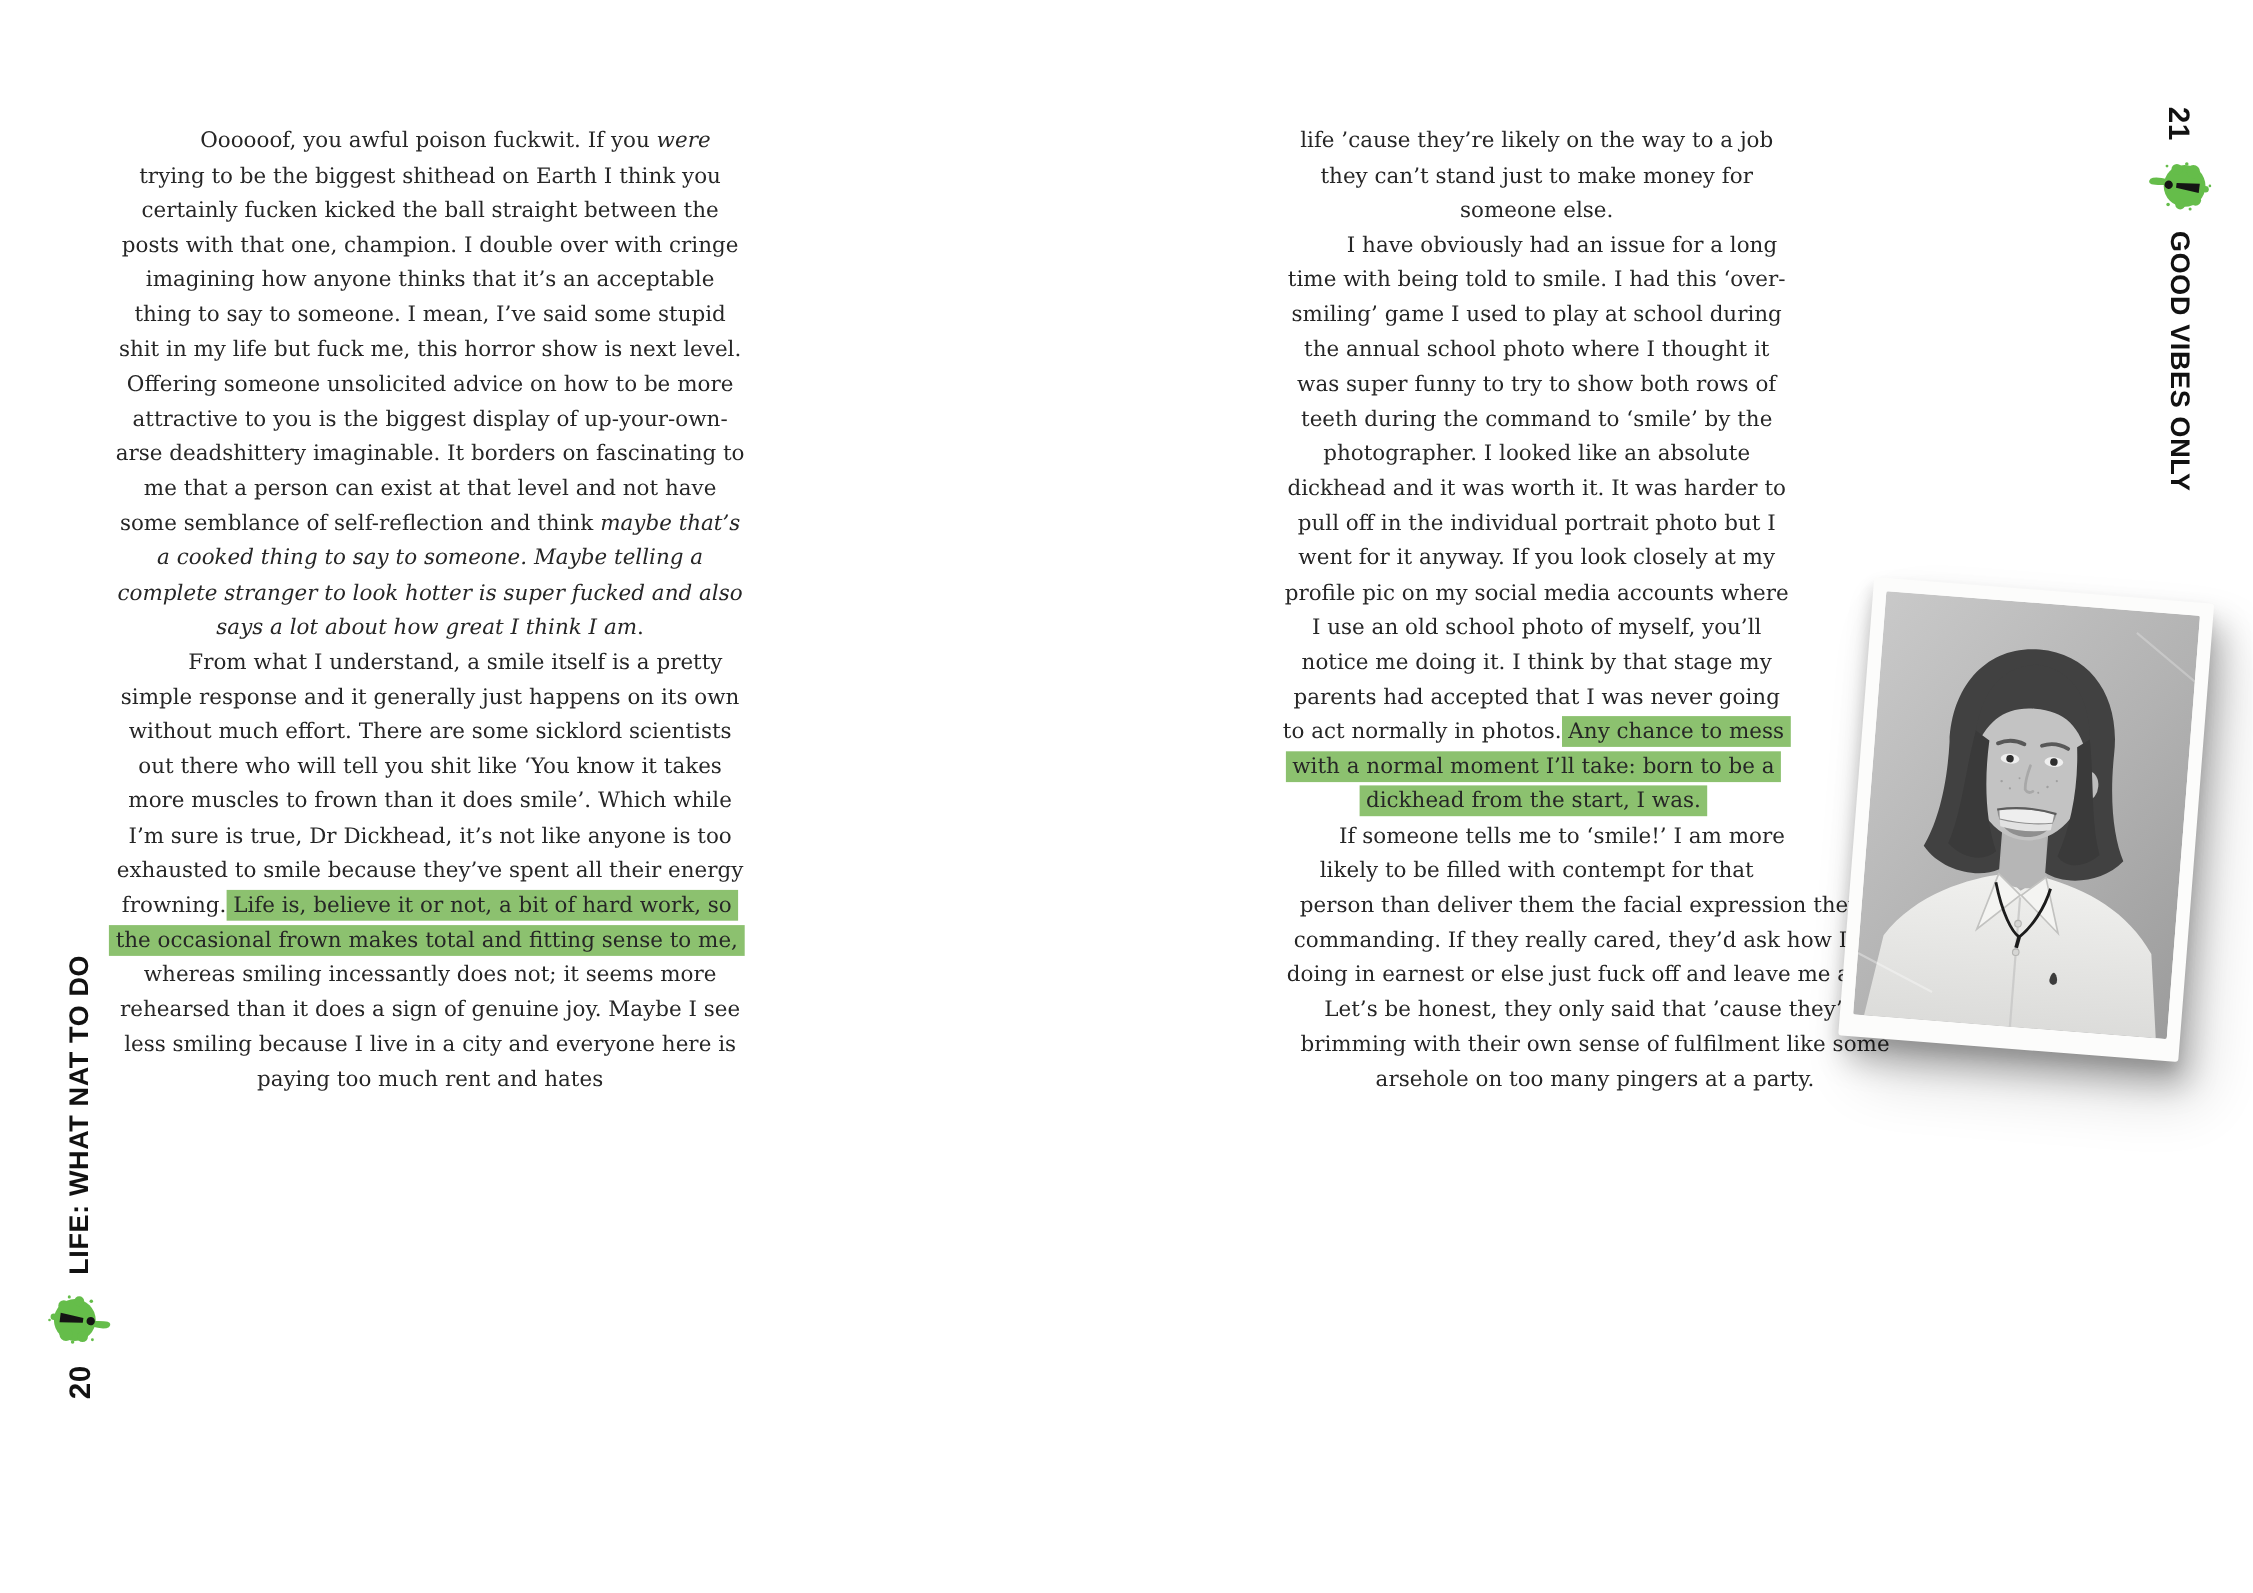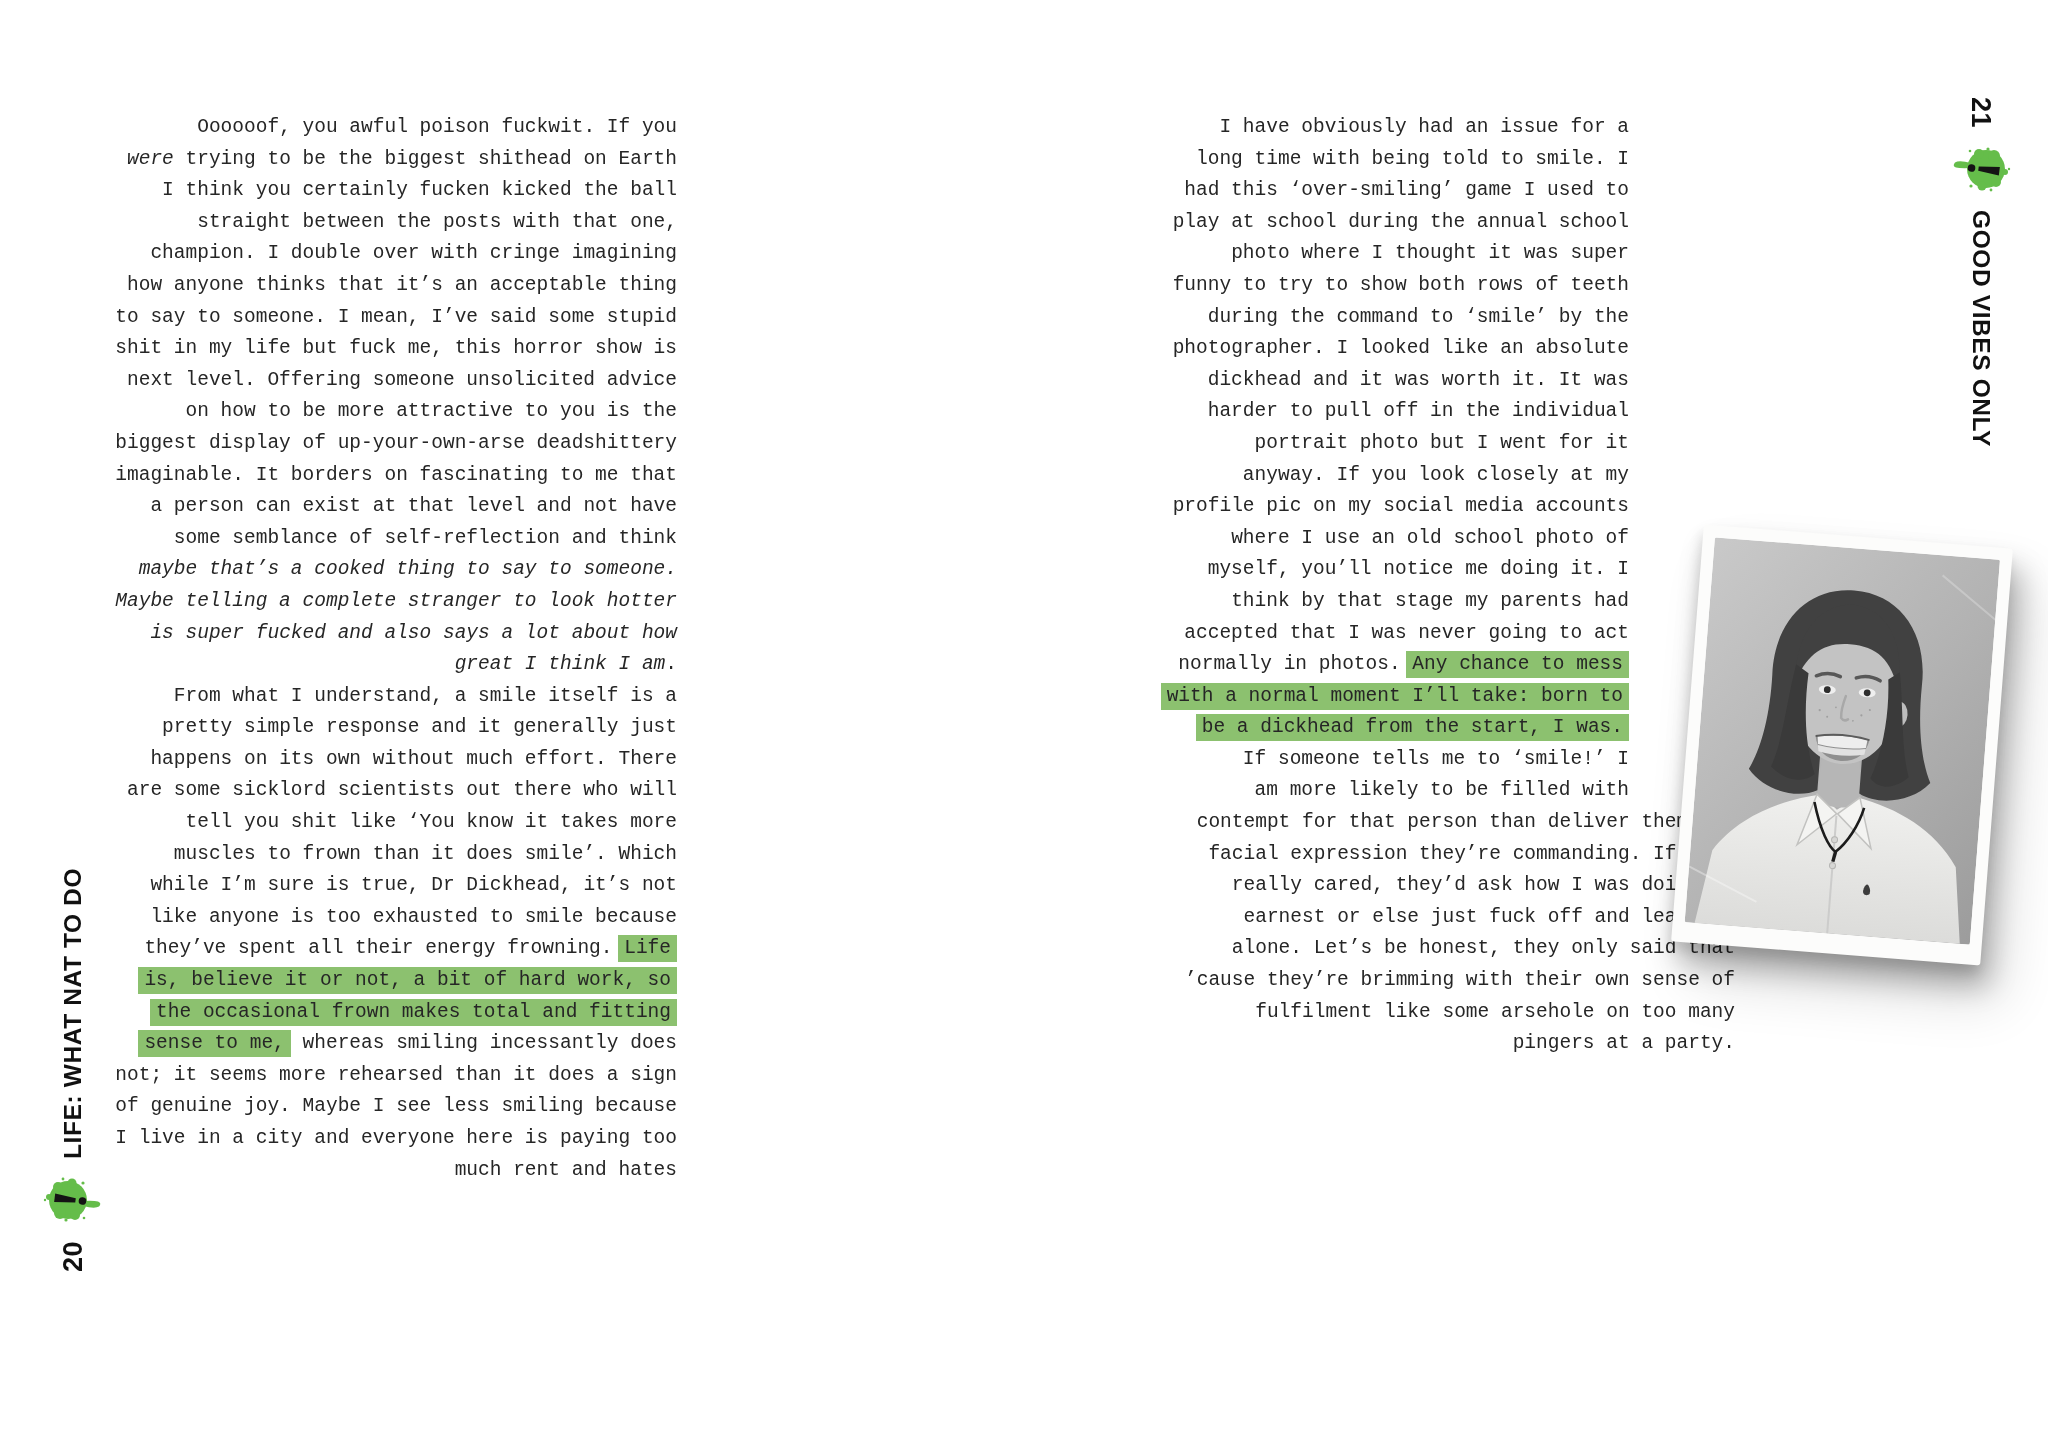--- a/index.html
+++ b/index.html
@@ -16,22 +16,21 @@
     position:relative;
     overflow:hidden;
   }
   .spread{position:absolute;inset:0;background:#ffffff;}
   .text-col{
     position:absolute;
     top:112px;
     font-size:19.5px;
     line-height:31.6px;
     color:var(--ink);
-    text-align:right;
-    font-family:Liberation Mono, monospace;
+    text-align:center;
   }
   #left-col{left:105px;width:572px;}
   #right-col{left:1165px;width:570px;}
   .para{margin:0;}
   .para.indent{text-indent:46px;}
   span.italic{font-style:italic;}
   span.highlight{
     background:var(--hl);
     padding:2px 6px 3px 6px;
     margin-left:-6px;
@@ -91,20 +90,21 @@
 
 <div class="spread">
 
   <div class="text-col" id="left-col">
       <p class="para indent"><span>Oooooof, you awful poison fuckwit. If you </span><span class="italic">were</span><span> trying to be the biggest shithead on Earth I think you certainly fucken kicked the ball straight between the posts with that one, champion. I double over with cringe imagining how anyone thinks that it’s an acceptable thing to say to someone. I mean, I’ve said some stupid shit in my life but fuck me, this horror show is next level. Offering someone unsolicited advice on how to be more attractive to you is the biggest display of up-your-own-arse deadshittery imaginable. It borders on fascinating to me that a person can exist at that level and not have some semblance of self-reflection and think </span><span class="italic">maybe that’s a cooked thing to say to someone. Maybe telling a complete stranger to look hotter is super fucked and also says a lot about how great I think I am</span><span>.</span></p>
       <p class="para indent"><span>From what I understand, a smile itself is a pretty simple response and it generally just happens on its own without much effort. There are some sicklord scientists out there who will tell you shit like ‘You know it takes more muscles to frown than it does smile’. Which while I’m sure is true, Dr Dickhead, it’s not like anyone is too exhausted to smile because they’ve spent all their energy frowning. </span><span class="highlight">Life is, believe it or not, a bit of hard work, so the occasional frown makes total and fitting sense to me,</span><span> whereas smiling incessantly does not; it seems more rehearsed than it does a sign of genuine joy. Maybe I see less smiling because I live in a city and everyone here is paying too much rent and hates</span></p>
     </div>
 
   <div class="text-col" id="right-col">
     <div class="photo-spacer"></div>
+  <p class="para"><span>life ’cause they’re likely on the way to a job they can’t stand just to make money for someone else.</span></p>
       <p class="para indent"><span>I have obviously had an issue for a long time with being told to smile. I had this ‘over-smiling’ game I used to play at school during the annual school photo where I thought it was super funny to try to show both rows of teeth during the command to ‘smile’ by the photographer. I looked like an absolute dickhead and it was worth it. It was harder to pull off in the individual portrait photo but I went for it anyway. If you look closely at my profile pic on my social media accounts where I use an old school photo of myself, you’ll notice me doing it. I think by that stage my parents had accepted that I was never going to act normally in photos. </span><span class="highlight">Any chance to mess with a normal moment I’ll take: born to be a dickhead from the start, I was.</span></p>
       <p class="para indent"><span>If someone tells me to ‘smile!’ I am more likely to be filled with contempt for that person than deliver them the facial expression they’re commanding. If they really cared, they’d ask how I was doing in earnest or else just fuck off and leave me alone. Let’s be honest, they only said that ’cause they’re brimming with their own sense of fulfilment like some arsehole on too many pingers at a party.</span></p>
     </div>
 
   <div class="sidebar-anchor" id="left-sidebar-anchor">
     <div class="sidebar-row">
       <span class="page-number">20</span>
       <svg class="spray-icon" viewBox="0 0 54 62" aria-hidden="true">
         <g fill="var(--icon-green)">
           <circle cx="27" cy="26" r="19"></circle>

